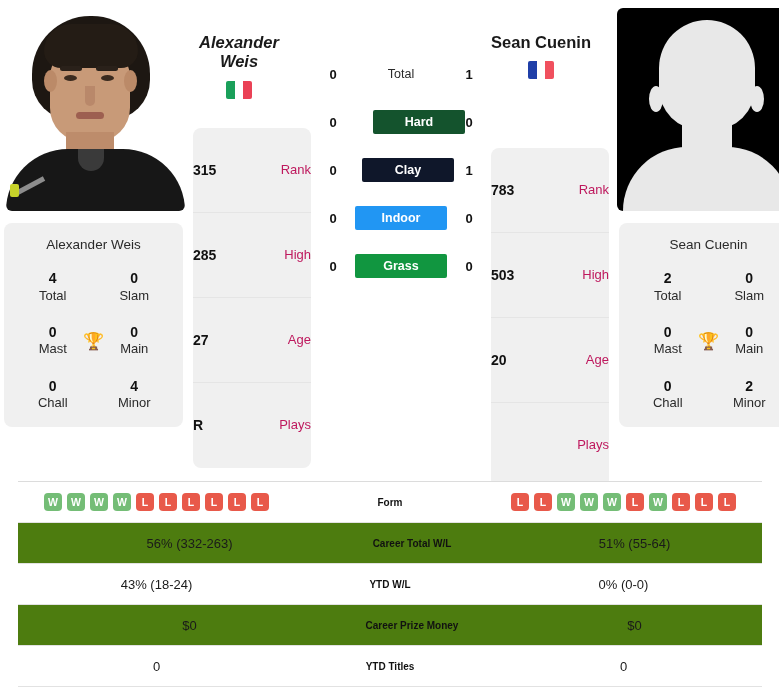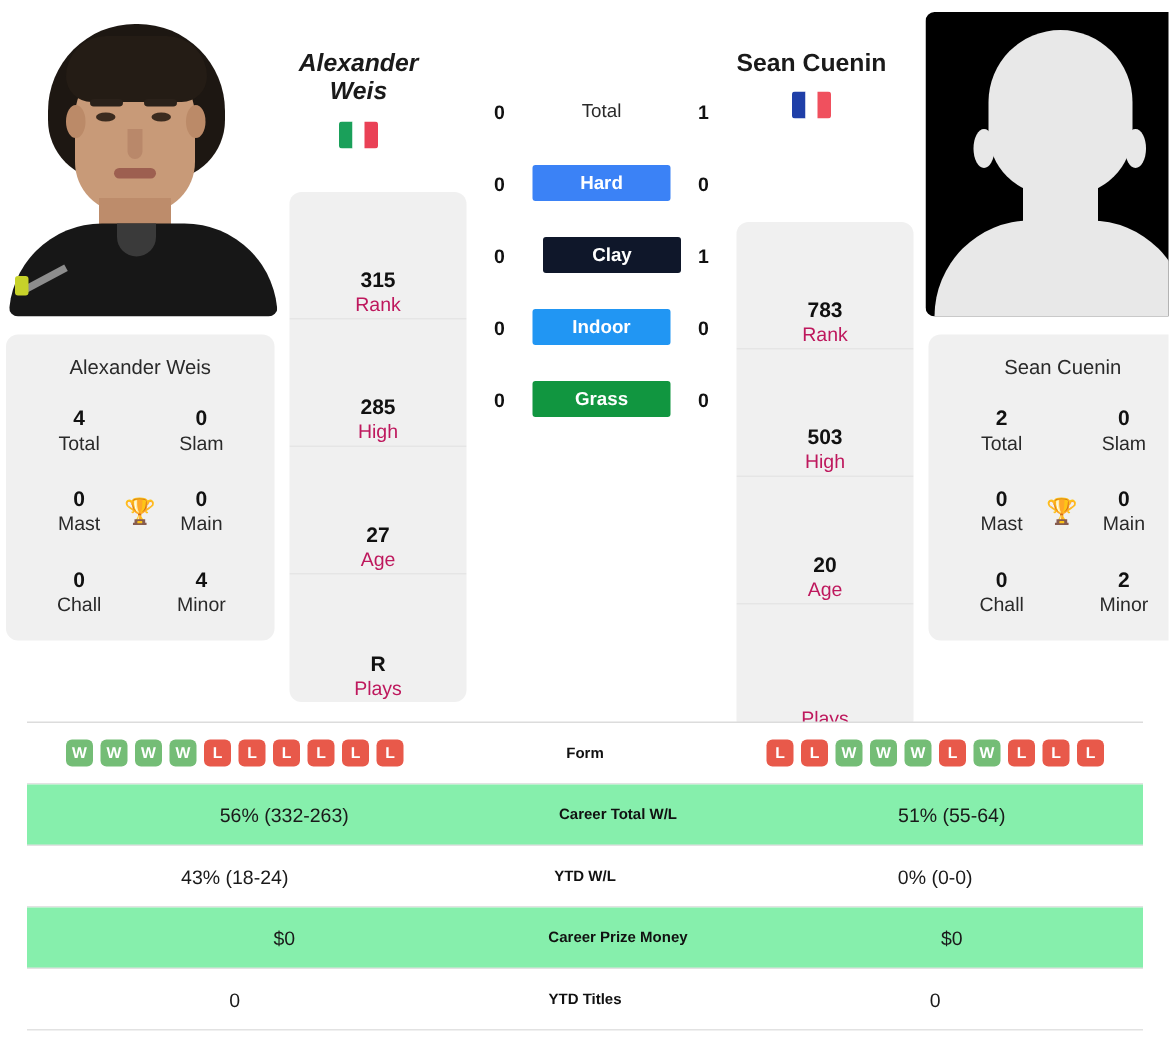--- a/index.html
+++ b/index.html
@@ -218,23 +218,23 @@
     flex: 0 0 118px;
     background: #f0f0f0;
     border-radius: 8px;
     overflow: hidden;
   }
   .stat-card.left { margin: 120px 0 0 6px; }
   .stat-card.right { margin: 140px 6px 0 0; }
   .stat-row {
     height: 85px;
     display: flex;
-    flex-direction: column;
+    flex-direction: row;
     align-items: center;
-    justify-content: flex-end;
+    justify-content: space-between;
     border-bottom: 1px solid #e5e5e5;
     line-height: 1.3;
   }
   .stat-row:last-child { border-bottom: none; }
   .stat-row .sval {
     font-size: 14px;
     font-weight: bold;
     color: #111;
   }
   .stat-row .slabel {
@@ -288,21 +288,21 @@
     top: 481px;
     width: 744px;
     border-top: 1px solid #dcdcdc;
   }
   .cmp-row {
     display: flex;
     align-items: center;
     height: 41px;
     border-bottom: 1px solid #e2e2e2;
   }
-  .cmp-row.shaded { background: #86efac; padding-left: 44px; }
+  .cmp-row.shaded { background: #4d7c0f; padding-left: 44px; }
   .cmp-row.plain { background: #ffffff; }
   .cmp-left, .cmp-right {
     flex: 1 1 0;
     display: flex;
     align-items: center;
     justify-content: center;
     gap: 5px;
     font-size: 13px;
     color: #1a1a1a;
   }
@@ -439,21 +439,21 @@
 
       <div class="h2h">
         <div class="h2h-row">
           <div class="h2h-num">0</div>
           <div class="h2h-mid plain">Total</div>
           <div class="h2h-num">1</div>
         </div>
         <div class="h2h-row">
           <div class="h2h-num">0</div>
           <div class="h2h-mid">
-            <span class="badge" id="badge-hard" style="background: #3b82f6;">Hard</span>
+            <span class="badge" id="badge-hard" style="background: #14532d; margin-left: 18px;">Hard</span>
           </div>
           <div class="h2h-num">0</div>
         </div>
         <div class="h2h-row">
           <div class="h2h-num">0</div>
           <div class="h2h-mid">
             <span class="badge" id="badge-clay" style="background: #0f172a; margin-left: 7px;">Clay</span>
           </div>
           <div class="h2h-num">1</div>
         </div>

